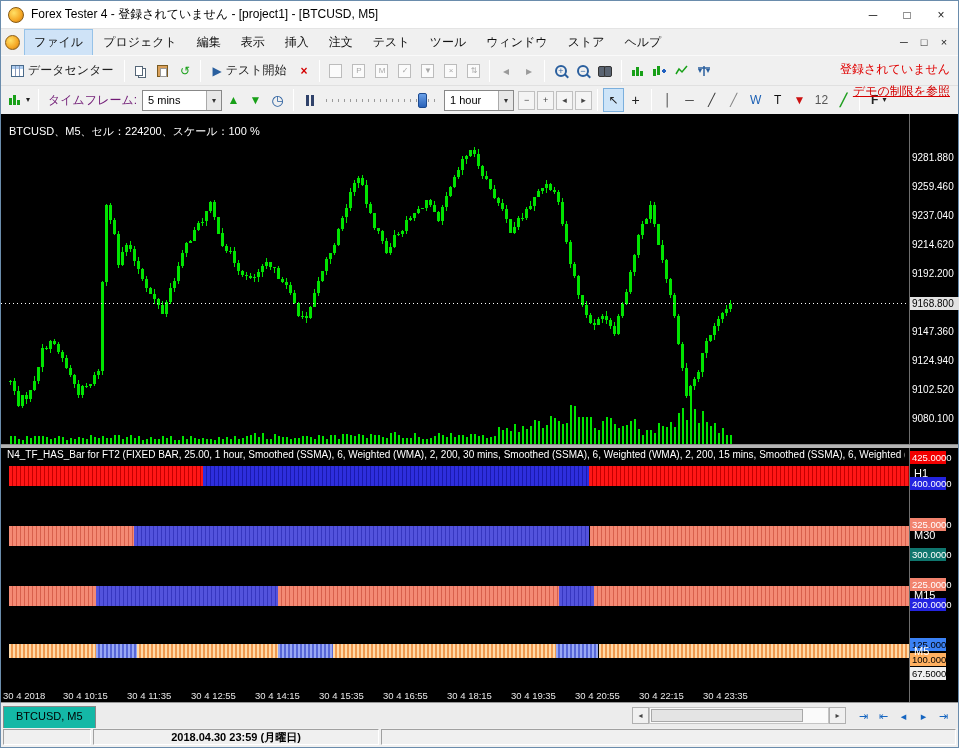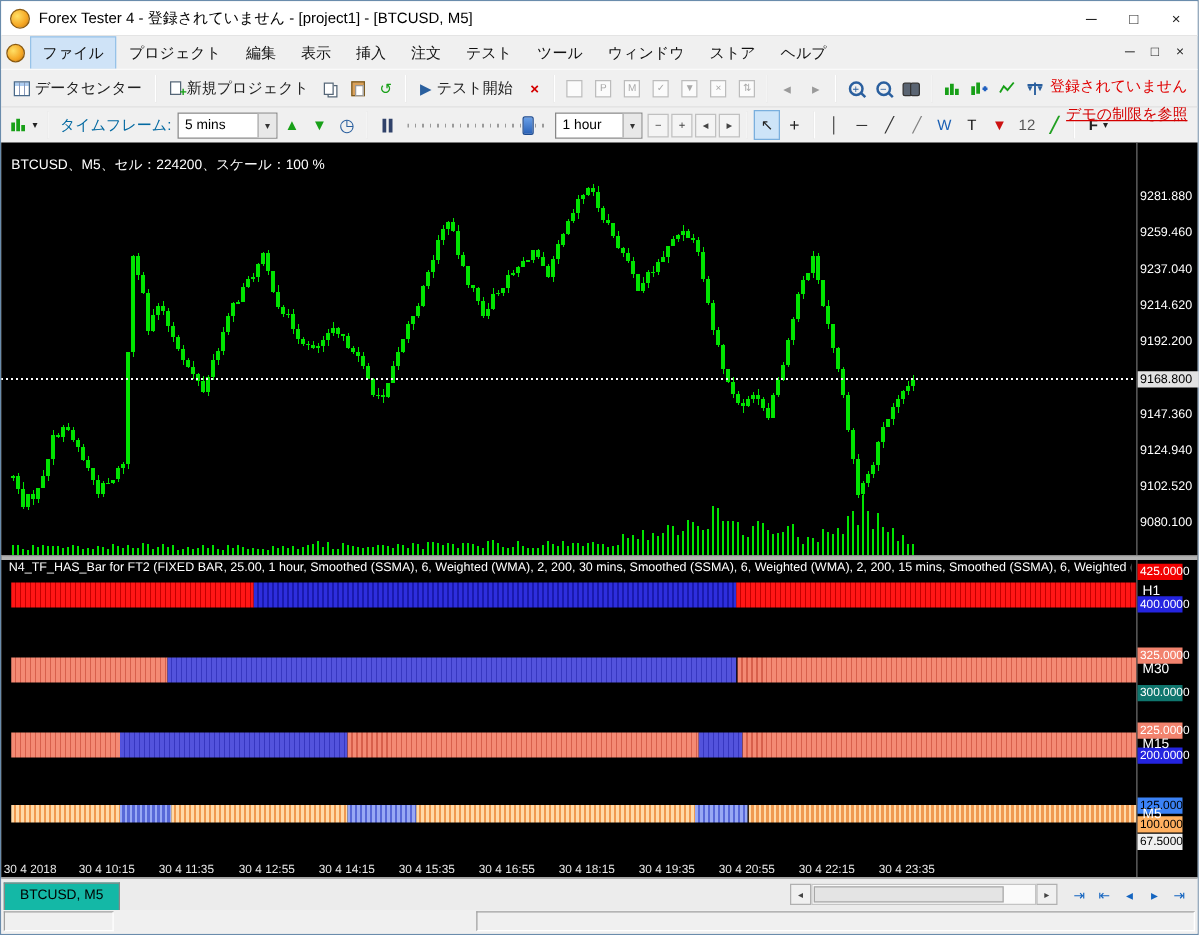--- a/index.html
+++ b/index.html
@@ -50,21 +50,21 @@
   .gdoc { width:13px; height:14px; border:1px solid #bcbcbc; background:#fbfbfb; color:#a8a8a8; font-size:8px; display:flex; align-items:center; justify-content:center; }
   .mag { position:relative; width:12px; height:12px; border:2px solid #2a5f9e; border-radius:50%; color:#2a5f9e; font-size:9px; line-height:8px; text-align:center; display:inline-block; }
   .mag::after { content:""; position:absolute; width:5px; height:2px; background:#2a5f9e; right:-4px; bottom:-2px; transform:rotate(45deg); }
   .binoc { position:relative; width:16px; height:10px; display:inline-block; }
   .binoc::before,.binoc::after { content:""; position:absolute; top:0; width:6px; height:9px; background:#5a6472; border:1px solid #333; border-radius:2px; }
   .binoc::before { left:1px; } .binoc::after { right:1px; }
   .pause-ic { width:8px; height:11px; border-left:3px solid #30426a; border-right:3px solid #30426a; display:inline-block; }
   .reg-warning { position:absolute; top:60px; right:8px; font-size:12px; color:#e00000; z-index:5; }
   .demo-link { position:absolute; top:82px; right:8px; font-size:12px; color:#d40000; text-decoration:underline; z-index:5; }
 
-  .lbl { font-size:12px; color:#0369a1; margin:0 4px; }
+  .lbl { font-size:12px; color:#701a75; margin:0 4px; }
   .combo { height:21px; border:1px solid #888; background:#fff; display:inline-flex; align-items:center; font-size:11px; color:#000; padding-left:5px; }
   .combo.tf { width:80px; } .combo.spd { width:70px; }
   .combo-btn { width:15px; height:100%; margin-left:auto; background:#e8e8e8; border-left:1px solid #aaa; display:flex; align-items:center; justify-content:center; font-size:8px; color:#333; }
   .slider { position:relative; width:112px; height:15px; margin:0 5px;
     background:repeating-linear-gradient(90deg,#9a9a9a 0 1px, transparent 1px 6px) 0 6px / 100% 3px no-repeat; }
   .slider-thumb { position:absolute; left:92px; top:0; width:9px; height:15px; border-radius:2px; background:linear-gradient(#6aa0e8,#2a62b8); border:1px solid #1c4a90; }
   .mini { width:17px; height:19px; border:1px solid #c0c0c0; background:#f4f4f4; font-size:9px; color:#444; display:inline-flex; align-items:center; justify-content:center; padding:0; }
   .fav { font-weight:bold; }
 
   
@@ -139,24 +139,20 @@
       <button class="mdi-btn">×</button>
     </span>
   </div>
 
   <div class="toolbar t1">
     <button class="tb">
       <span class="grid-ic"></span>
       <span>データセンター</span>
     </button>
     <span class="sep"></span>
-    <button class="tb">
-      <span class="page-ic newp"></span>
-      <span>新規プロジェクト</span>
-    </button>
     <button class="tb ic-only">
         <span class="copy-ic"></span>
       </button>
     <button class="tb ic-only">
         <span class="paste-ic"></span>
       </button>
     <button class="tb ic-only">
         <span class="g green">↺</span>
       </button>
     <span class="sep"></span>
@@ -956,16 +952,17 @@
         <button class="nav-btn">⇥</button>
         <button class="nav-btn">⇤</button>
         <button class="nav-btn">◂</button>
         <button class="nav-btn">▸</button>
         <button class="nav-btn">⇥</button>
       </div>
   </div>
 
   <div class="statusbar">
     <div class="sb-cell sb-c1"></div>
+    <div class="sb-cell sb-c2">2018.04.30 23:59 (月曜日)</div>
     <div class="sb-cell sb-c3"></div>
   </div>
 
 </div>
 
 </body></html>

